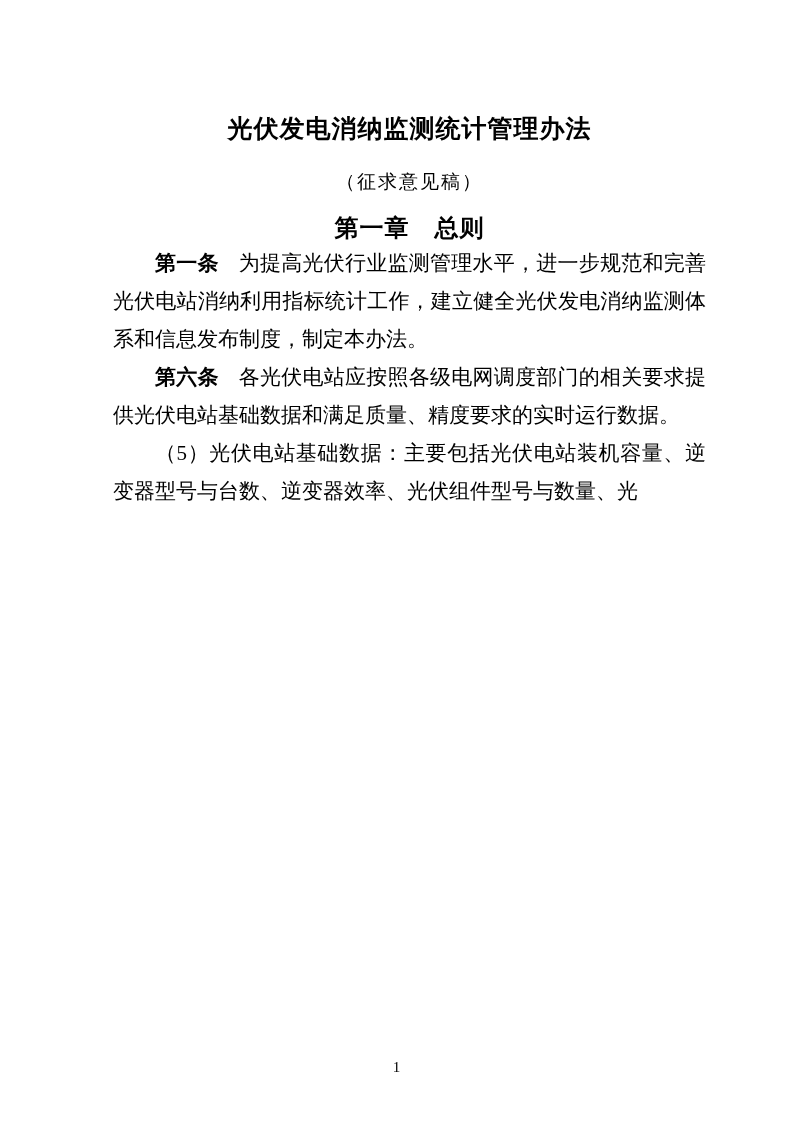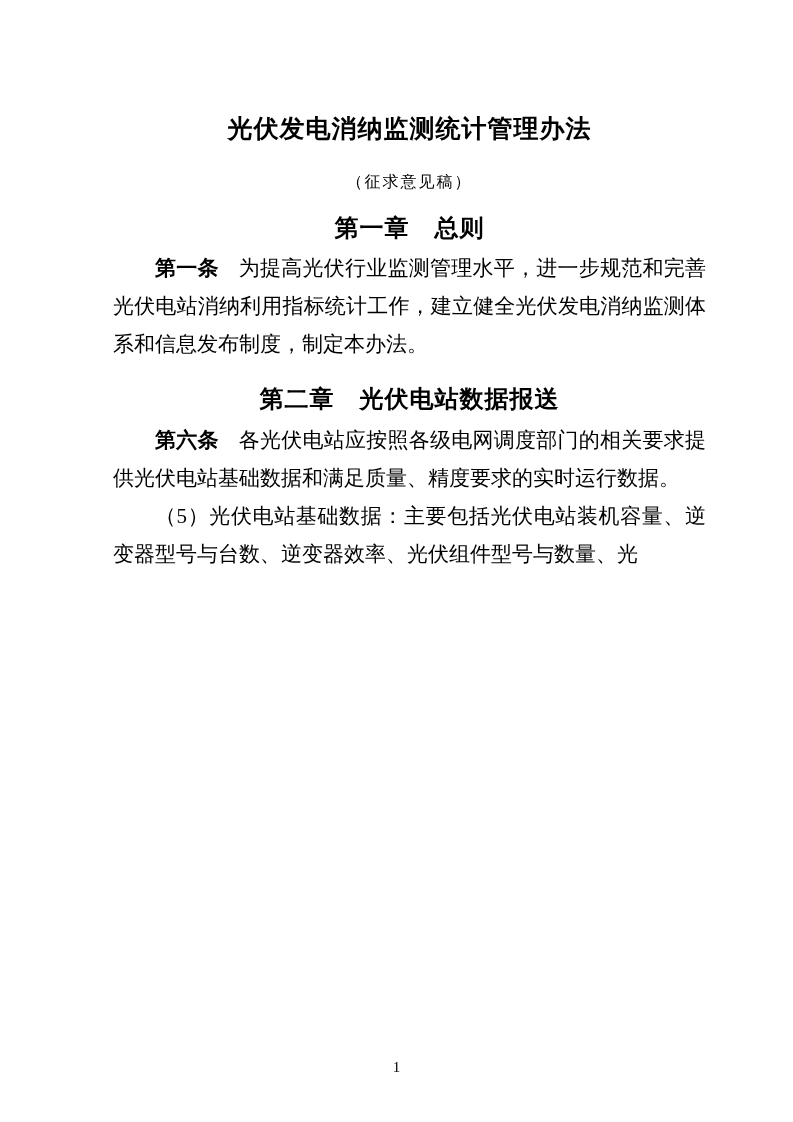--- a/index.html
+++ b/index.html
@@ -22,37 +22,37 @@
     margin: 0;
     font-family: "Liberation Sans", sans-serif;
     font-size: 25px;
     font-weight: 700;
     line-height: 32px;
     text-align: center;
     letter-spacing: 1px;
   }
   .doc-subtitle {
     margin-top: 25px;
-    font-size: 16px;
+    font-size: 19px;
     line-height: 26px;
     text-align: center;
     letter-spacing: 2px;
   }
   .chapter-heading {
     margin: 0;
     font-family: "Liberation Sans", sans-serif;
     font-size: 24px;
     font-weight: 700;
     line-height: 32px;
     text-align: center;
     letter-spacing: 1px;
   }
   .ch1 { margin-top: 17px; }
   .ch2 { margin-top: 20px; margin-bottom: 6px; }
-  .body-text { margin-top: 5px; }
+  .body-text { }
   .body-text p {
     margin: 0;
     font-size: 21px;
     line-height: 38px;
     text-indent: 2em;
     text-align: justify;
     text-justify: inter-character;
   }
   .lead {
     font-family: "Liberation Sans", sans-serif;
@@ -80,21 +80,20 @@
 
   <h2 class="chapter-heading ch1">第一章　总则</h2>
 
   <div class="body-text">
 
     <p><span class="lead">第一条</span><span>为提高光伏行业监测管理水平，进一步规范和完善光伏电站消纳利用指标统计工作，建立健全光伏发电消纳监测体系和信息发布制度，制定本办法。</span></p>
 
 
 
 
-    <h2 class="chapter-heading ch2">第二章　光伏电站数据报送</h2>
 
 
     <p><span class="lead">第六条</span><span>各光伏电站应按照各级电网调度部门的相关要求提供光伏电站基础数据和满足质量、精度要求的实时运行数据。</span></p>
 
     <p><span>（5）光伏电站基础数据：主要包括光伏电站装机容量、逆变器型号与台数、逆变器效率、光伏组件型号与数量、光</span></p>
 
   </div>
 
   <div class="page-number">1</div>
 

